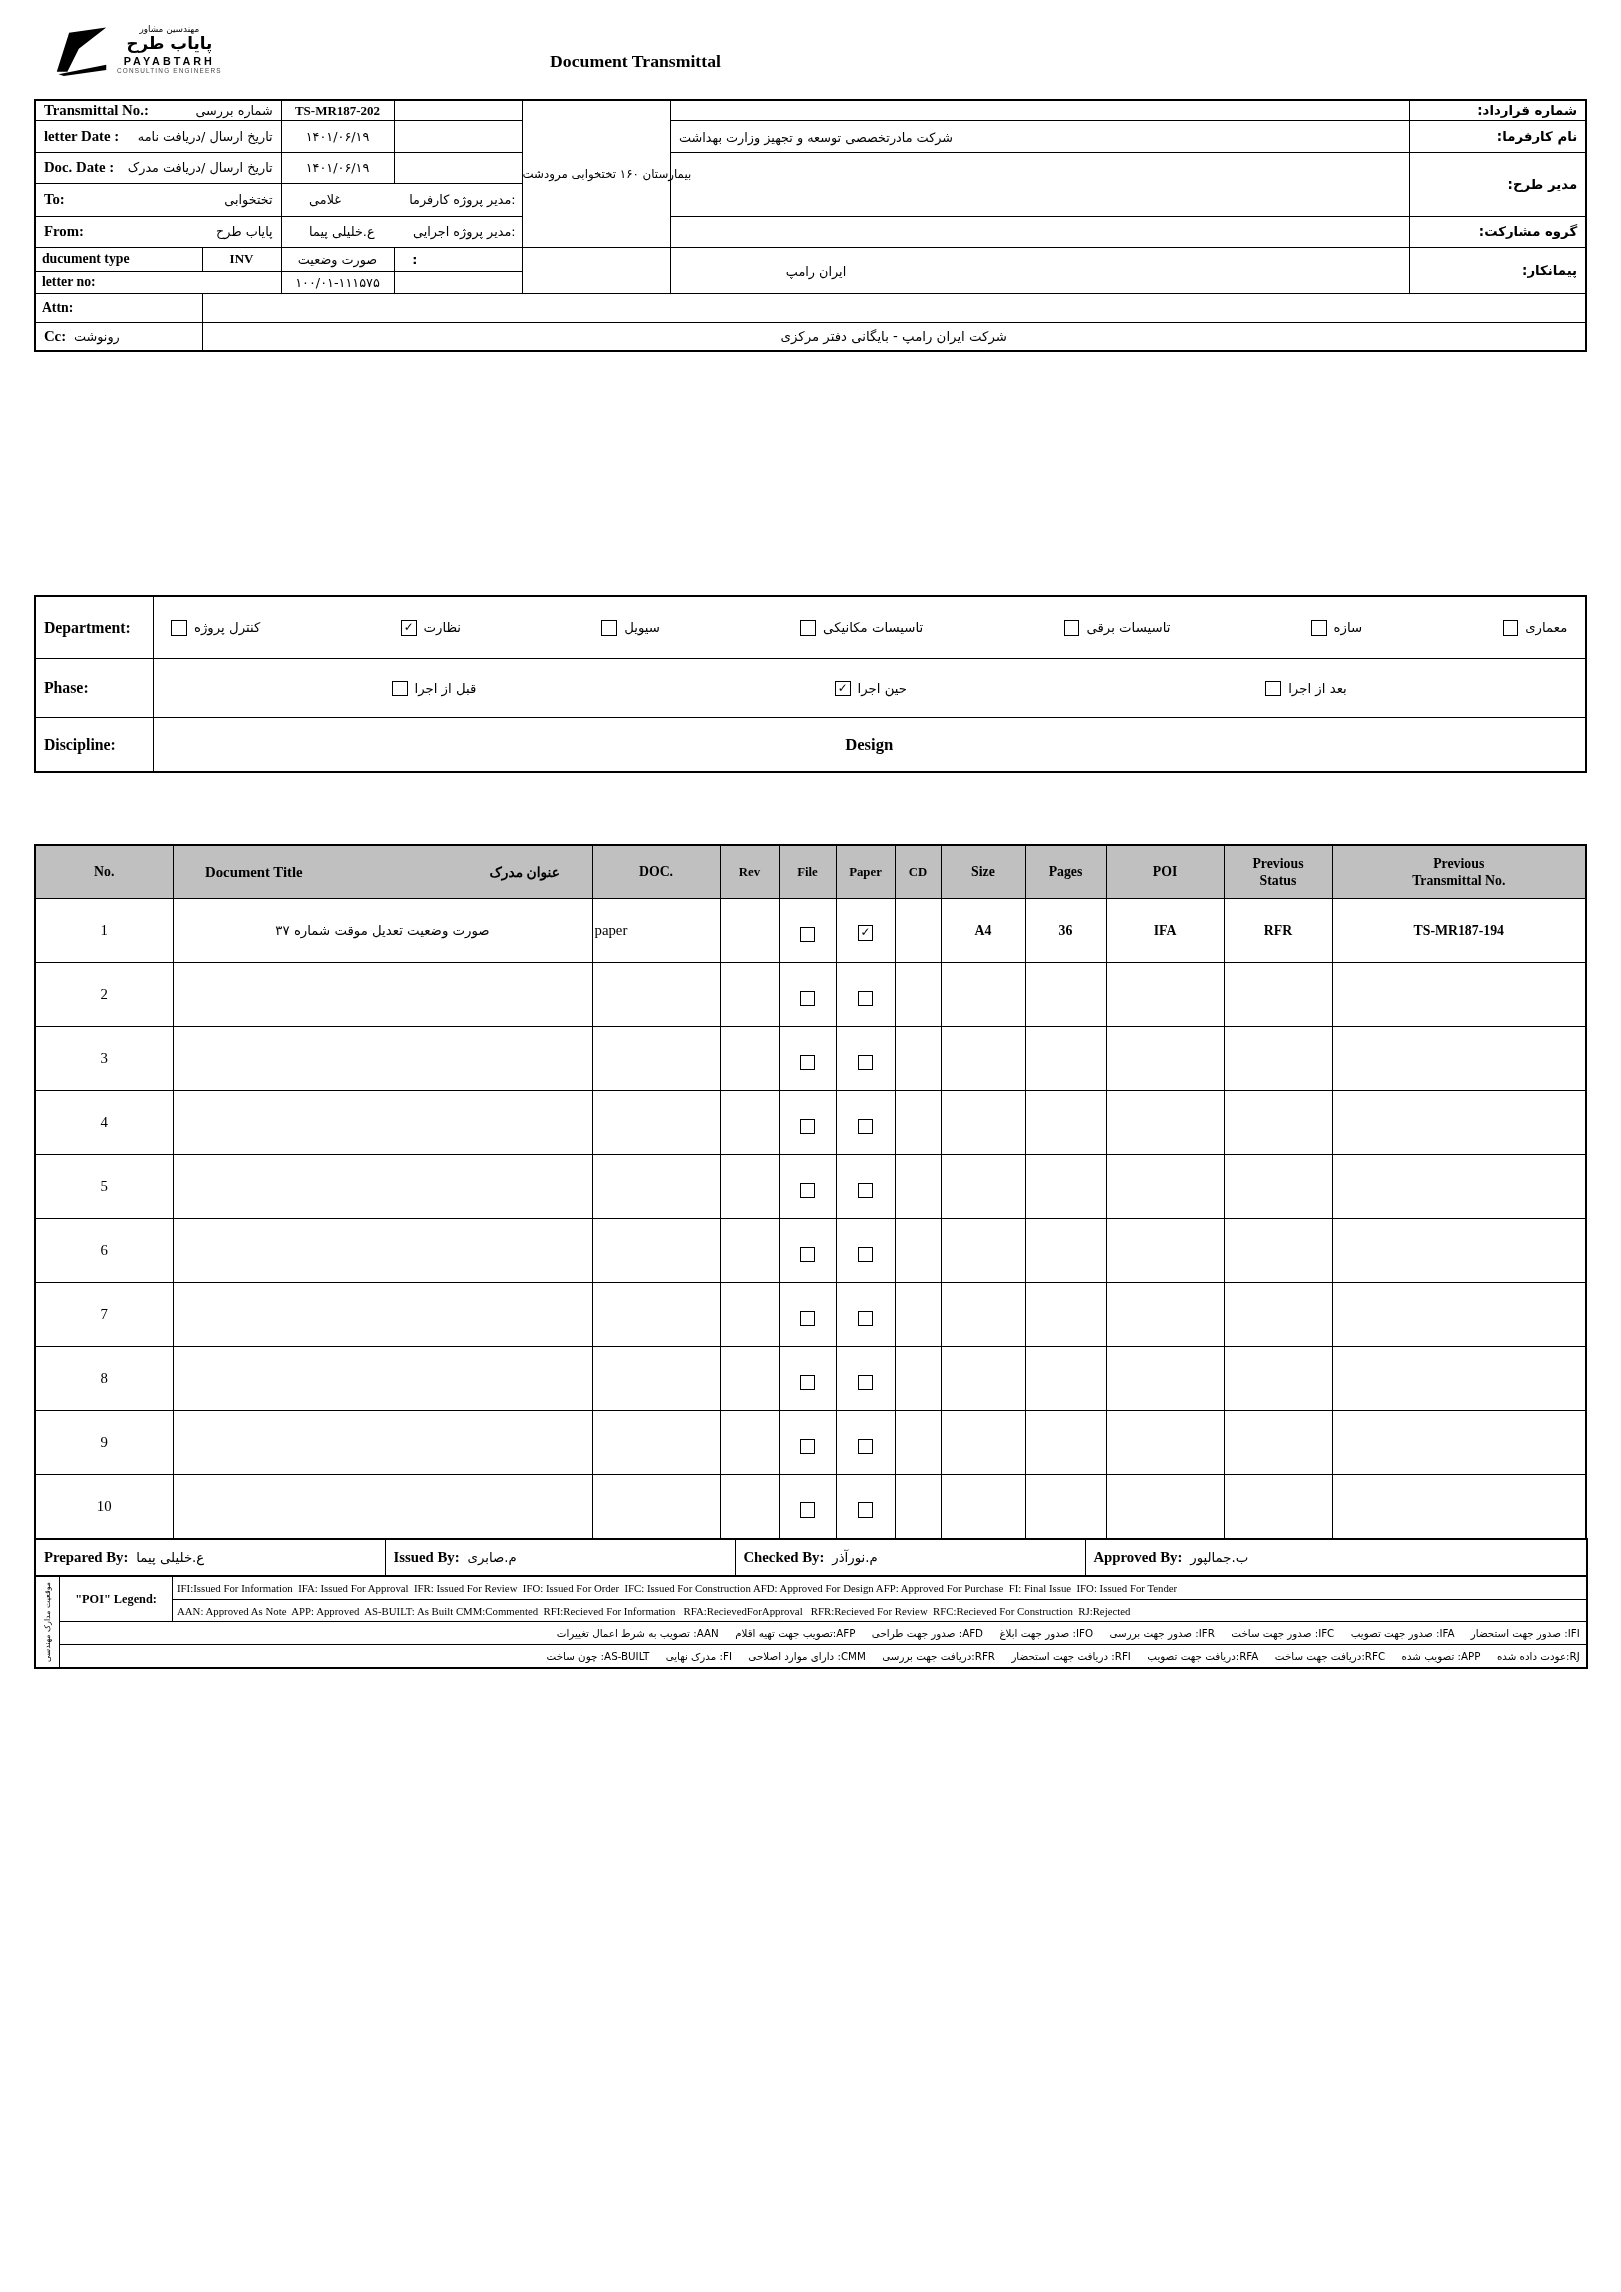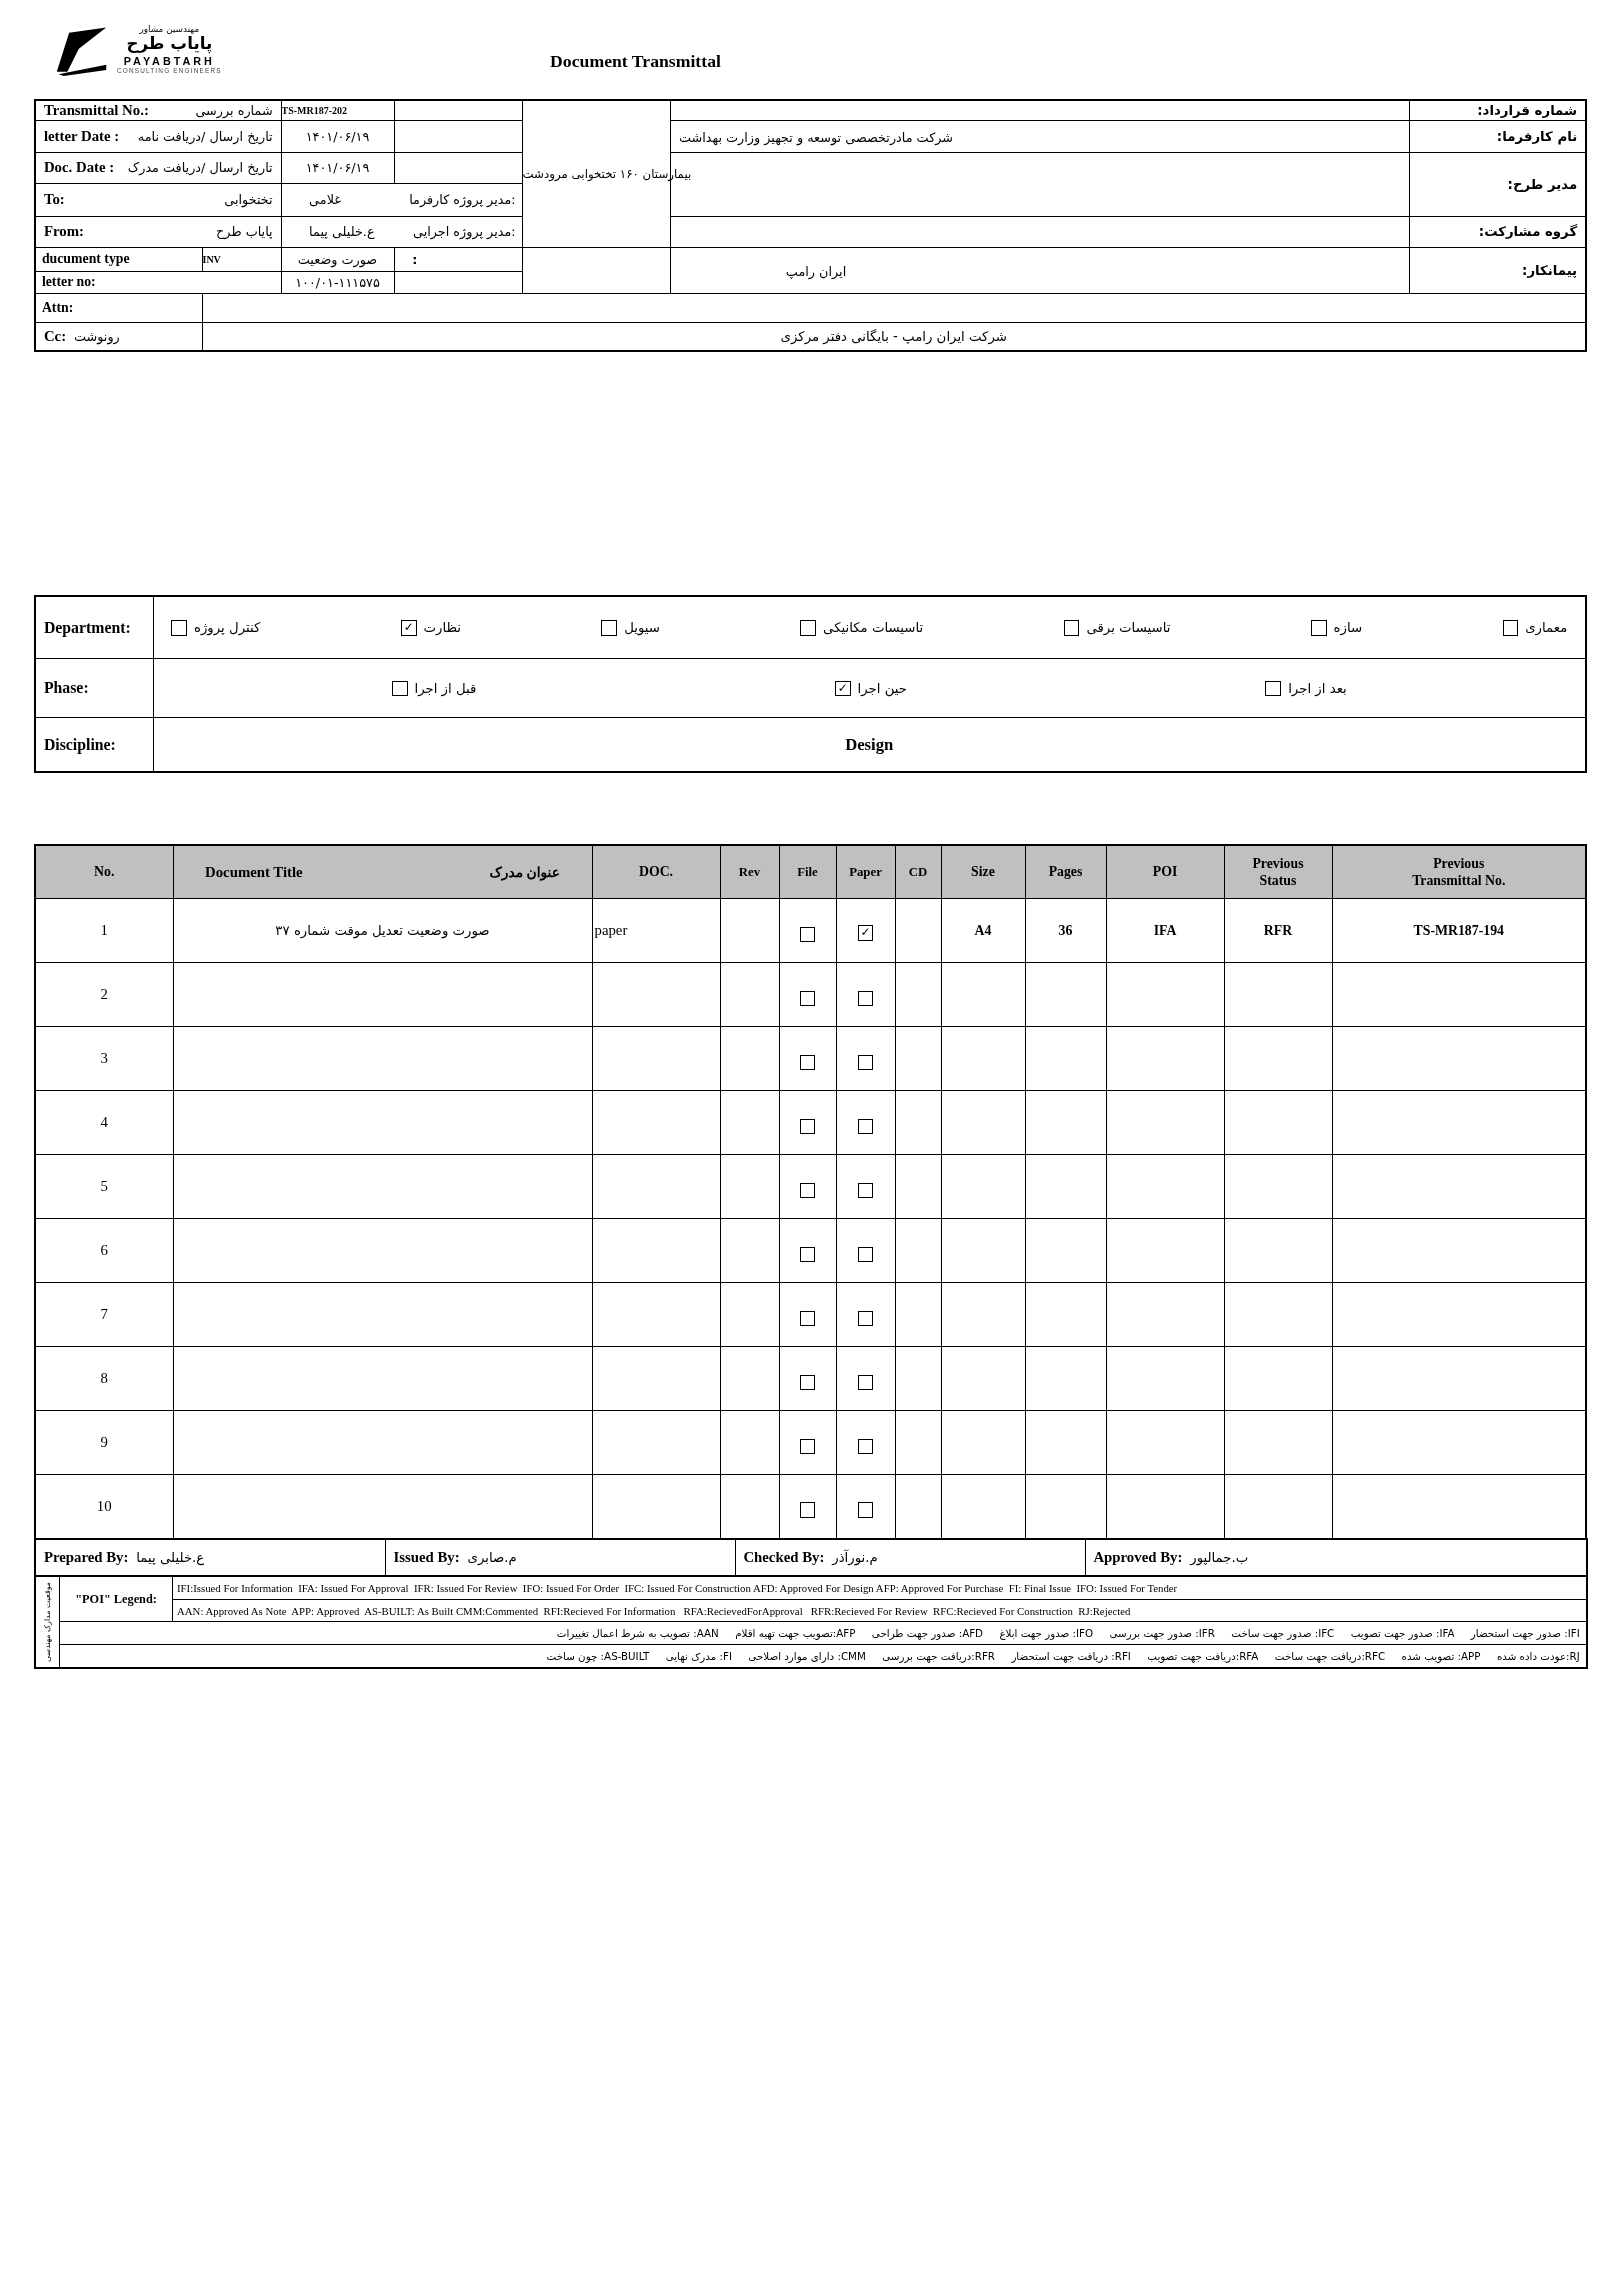--- a/index.html
+++ b/index.html
@@ -22,21 +22,21 @@
   table{border-collapse:collapse;table-layout:fixed;margin-left:34px;background:#fff;}
   .t1,.t2,.t3,.t4,.t5{border:2px solid #000;width:1551px;}
   td,th{border:1px solid #000;padding:0;vertical-align:middle;}
 
   .fw{display:flex;justify-content:space-between;align-items:center;height:100%;padding:0 7.9px;}
   .fwl{display:flex;justify-content:flex-start;gap:7.9px;align-items:center;height:100%;padding:0 7.9px;}
   .en{font-family:"Liberation Serif",serif;font-weight:bold;font-size:14.8px;white-space:nowrap;}
   .en-sm{font-family:"Liberation Serif",serif;font-weight:bold;font-size:13.8px;padding-left:5.9px;white-space:nowrap;}
   .fa{font-size:12.8px;white-space:nowrap;}
   .c-val{text-align:center;font-size:12.8px;}
-  .c-valb{font-family:"Liberation Serif",serif;font-weight:bold;font-size:10px;}
+  .c-valb{text-align:center;font-family:"Liberation Serif",serif;font-weight:bold;font-size:13px;}
   .c-hosp{text-align:left;font-size:11.8px;font-weight:normal;white-space:nowrap;}
   .c-pm{display:flex;justify-content:space-between;align-items:center;height:100%;padding:0 5.9px 0 27.6px;}
   .pmv{font-size:12.8px;}
   .pml{font-size:12.8px;}
   .c-colon{font-size:12.8px;font-weight:bold;padding-left:17.7px;}
   .c-rlab{direction:rtl;font-size:13.3px;font-weight:bold;padding:0 7.9px;}
   .vwrap{padding:0;}
   .vspan{display:inline-block;width:291px;text-align:center;font-size:12.8px;}
   .center{text-align:center;font-size:13.3px;}
 

